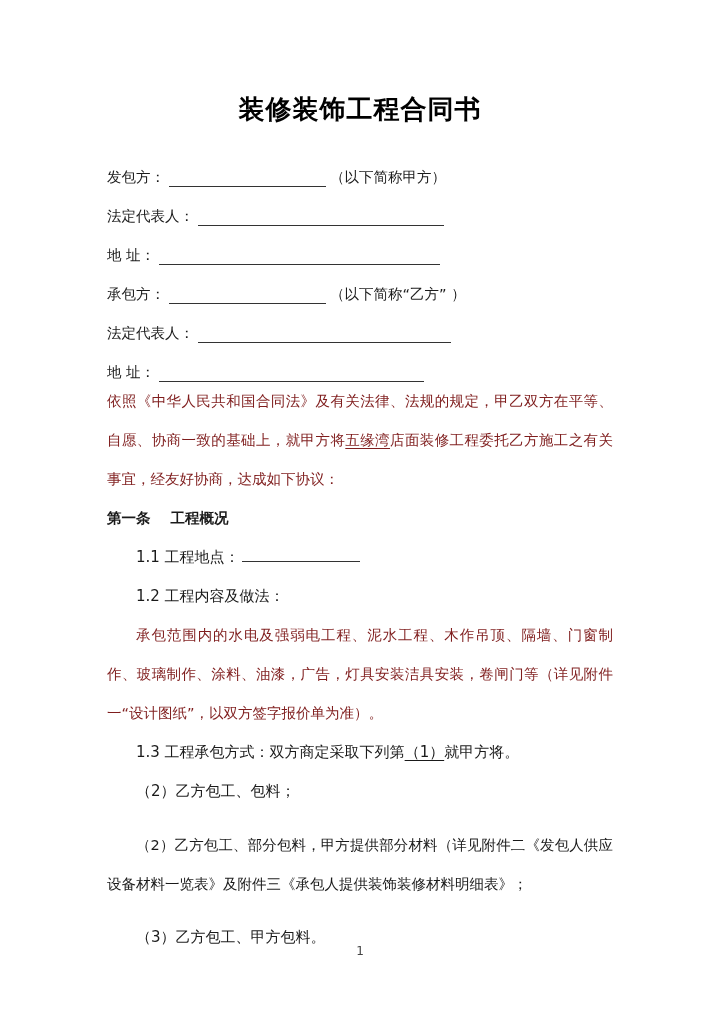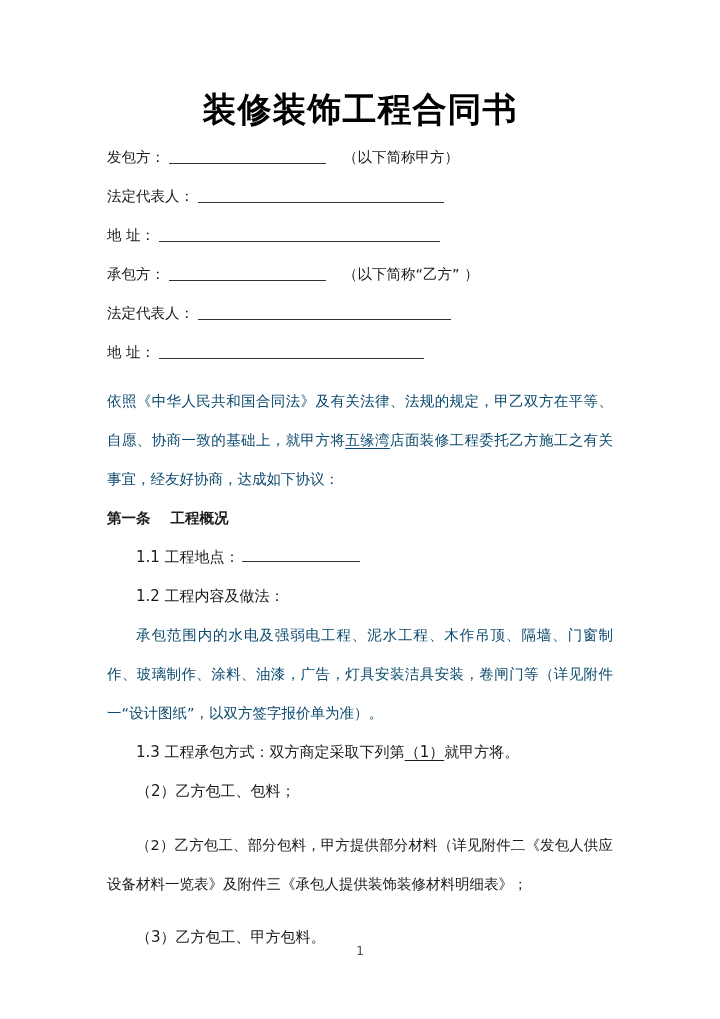--- a/index.html
+++ b/index.html
@@ -24,65 +24,65 @@
     background: #ffffff;
   }
 
   
   .doc-title {
     position: absolute;
     left: 0;
     top: 92px;
     width: 720px;
     text-align: center;
-    font-size: 34px;
+    font-size: 26px;
     font-weight: bold;
     letter-spacing: 1px;
     color: #000000;
     line-height: 34px;
   }
 
   
   .body-area {
     position: absolute;
     left: 107px;
     top: 148px;
     width: 506px;
   }
 
   
   .field-row {
     height: 39px;
     display: flex;
-    align-items: flex-start;
+    align-items: flex-end;
     font-size: 14.5px;
     white-space: nowrap;
   }
   .field-label { flex: 0 0 auto; }
   .blank {
     display: inline-block;
     border-bottom: 1.3px solid #333333;
     height: 15px;
     margin: 0 2px 0 4px;
     flex: 0 0 auto;
   }
   .blank-w1 { width: 157px; }  
   .blank-w2 { width: 246px; }  
   .blank-w3 { width: 281px; }  
   .blank-w4 { width: 253px; }  
   .blank-w5 { width: 265px; }  
-  .field-suffix { flex: 0 0 auto; margin-left: 15px; }
+  .field-suffix { flex: 0 0 auto; margin-left: 2px; }
 
   
   .para {
     font-size: 14.5px;
     line-height: 39px;
     text-align: justify;
     text-justify: inter-ideograph;
-    color: #0c4a6e;
+    color: #7f1d1d;
     margin: 0;
   }
   .para-indent { text-indent: 29px; }
 
   .u { text-decoration: underline; text-underline-offset: 3px; }
 
   
   .section-head {
     font-size: 14.5px;
     line-height: 39px;

